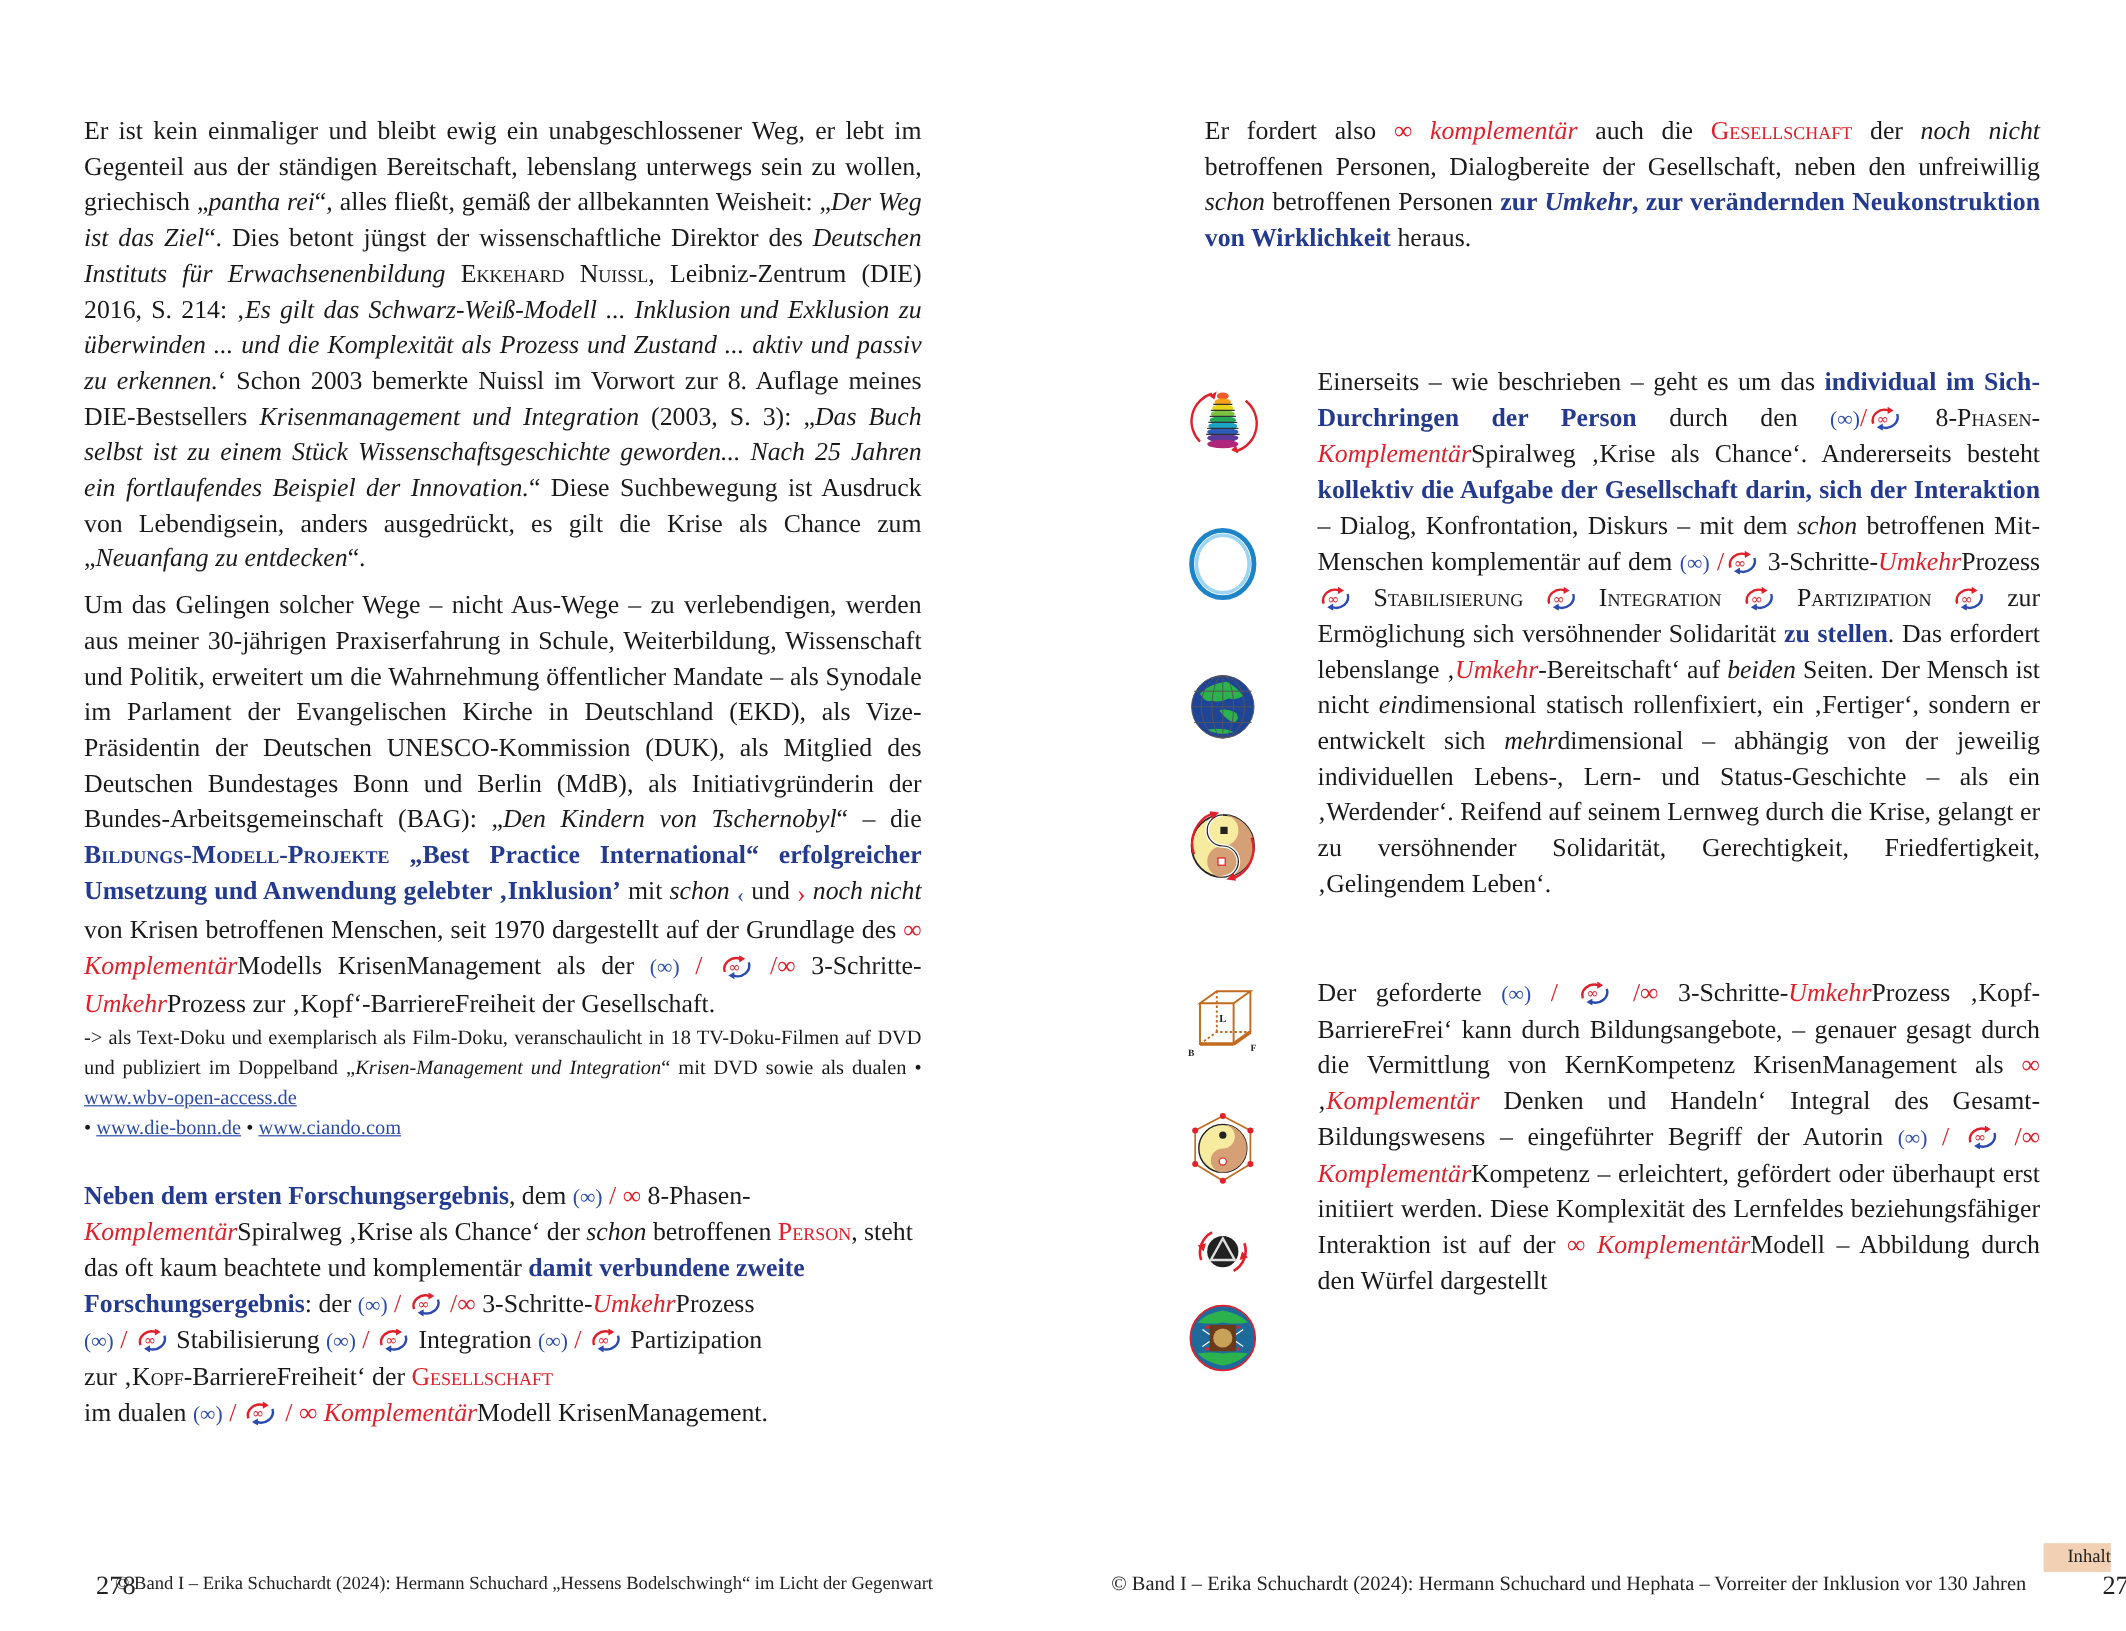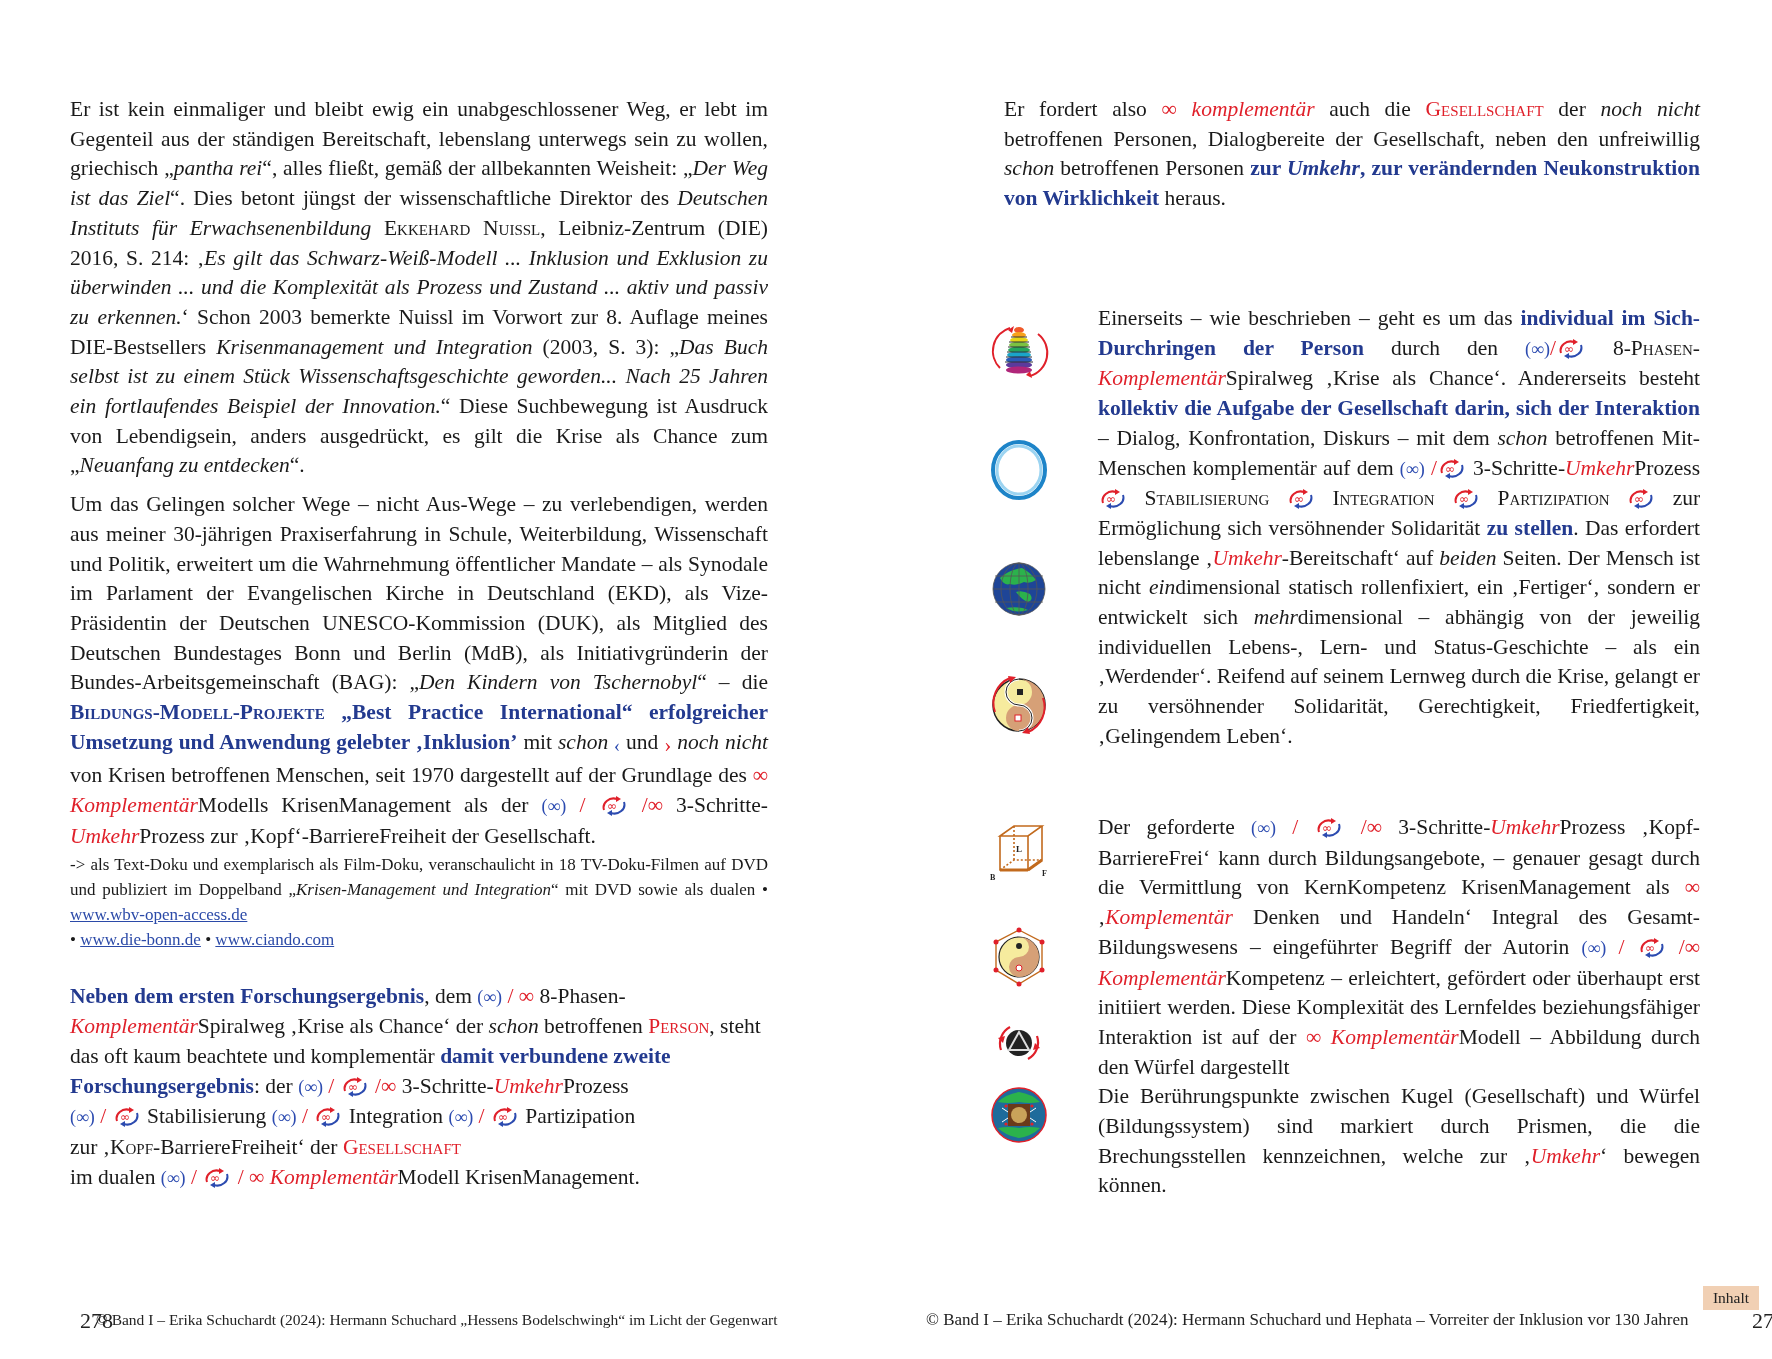--- a/index.html
+++ b/index.html
@@ -27,21 +27,21 @@
 
   .sym { display:inline-block; vertical-align:-3px; }
   .paren { color:#2c4bb0; font-size:18px; }
   .inf { color:#e0202a; }
 
   .icon { position:absolute; width:66px; height:66px; }
 
   .footer { position:absolute; font-size:17px; color:#222; white-space:nowrap; }
   .pagenum { position:absolute; font-size:22px; color:#222;margin-left:44px; }
   .inhalt { position:absolute; left:1703px; top:1286px; width:56px; height:24px;
-            background:#f1d0b4; font-size:15.5px; text-align:center; line-height:24px; color:#222;
+            background:#f1d0b4; font-size:15.5px; text-align:right; line-height:24px; color:#222;
             cursor:pointer; }
 </style>
 </head>
 <body>
 
 <div class="page page-left">
   <div class="col col-left">
     <p class="para"><span>Er ist kein einmaliger und bleibt ewig ein unabgeschlossener Weg, er lebt im Gegenteil aus der ständigen Bereitschaft, lebenslang unterwegs sein zu wollen, griechisch „</span><span class="i">pantha rei</span><span>“, alles fließt, gemäß der allbekannten Weisheit: „</span><span class="i">Der Weg ist das Ziel</span><span>“. Dies betont jüngst der wissenschaftliche Direktor des </span><span class="i">Deutschen Instituts für Erwachsenenbildung</span> <span class="sc">Ekkehard Nuissl</span><span>, Leibniz-Zentrum (DIE) 2016, S. 214: ‚</span><span class="i">Es gilt das Schwarz-Weiß-Modell ... Inklusion und Exklusion zu überwinden ... und die Komplexität als Prozess und Zustand ... aktiv und passiv zu erkennen.</span><span>‘ Schon 2003 bemerkte Nuissl im Vorwort zur 8. Auflage meines DIE-Bestsellers </span><span class="i">Krisenmanagement und Integration</span><span> (2003, S. 3): „</span><span class="i">Das Buch selbst ist zu einem Stück Wissenschaftsgeschichte geworden... Nach 25 Jahren ein fortlaufendes Beispiel der Innovation.</span><span>“ Diese Suchbewegung ist Ausdruck von Lebendigsein, anders ausgedrückt, es gilt die Krise als Chance zum „</span><span class="i">Neuanfang zu entdecken</span><span>“.</span></p>
 
     <p class="para"><span>Um das Gelingen solcher Wege – nicht Aus-Wege – zu verlebendigen, werden aus meiner 30-jährigen Praxiserfahrung in Schule, Weiterbildung, Wissenschaft und Politik, erweitert um die Wahrnehmung öffentlicher Mandate – als Synodale im Parlament der Evangelischen Kirche in Deutschland (EKD), als Vize-Präsidentin der Deutschen UNESCO-Kommission (DUK), als Mitglied des Deutschen Bundestages Bonn und Berlin (MdB), als Initiativgründerin der Bundes-Arbeitsgemeinschaft (BAG): „</span><span class="i">Den Kindern von Tschernobyl</span><span>“ – die </span><span class="b sc">Bildungs-Modell-Projekte</span><span class="b"> „Best Practice International“ erfolgreicher Umsetzung und Anwendung gelebter ‚Inklusion’</span><span> mit </span><span class="i">schon</span> <span class="sym paren">‹</span><span> und </span><span class="sym r">›</span> <span class="i">noch nicht</span><span> von Krisen betroffenen Menschen, seit 1970 dargestellt auf der Grundlage des </span><span class="inf">∞</span> <span class="i r">Komplementär</span><span>Modells KrisenManagement als der </span><span class="paren">(∞)</span> <span class="r">/</span> <span class="cyc" style="display: inline-block;"><svg width="30" height="20" viewBox="0 0 30 20" style="vertical-align:-4px">
@@ -266,19 +266,18 @@
             <polygon points="17,0 22,3 17,6" fill="#e0202a"></polygon>
             <polygon points="13,14 8,17 13,20" fill="#2c4bb0"></polygon>
             <text x="8" y="14" font-size="12" fill="#e0202a" font-family="DejaVu Sans, sans-serif">∞</text>
           </svg></span> <span class="r">/</span><span class="inf">∞</span><span> 3-Schritte-</span><span class="i r">Umkehr</span><span>Prozess ‚Kopf-BarriereFrei‘ kann durch Bildungsangebote, – genauer gesagt durch die Vermittlung von KernKompetenz KrisenManagement als </span><span class="inf">∞</span> <span>‚</span><span class="i r">Komplementär</span><span> Denken und Handeln‘ Integral des Gesamt-Bildungswesens – eingeführter Begriff der Autorin </span><span class="paren">(∞)</span> <span class="r">/</span> <span class="cyc" style="display: inline-block;"><svg width="30" height="20" viewBox="0 0 30 20" style="vertical-align:-4px">
             <path d="M5 14 A10 9 0 0 1 18 3" fill="none" stroke="#e0202a" stroke-width="2"></path>
             <path d="M25 6 A10 9 0 0 1 12 17" fill="none" stroke="#2c4bb0" stroke-width="2"></path>
             <polygon points="17,0 22,3 17,6" fill="#e0202a"></polygon>
             <polygon points="13,14 8,17 13,20" fill="#2c4bb0"></polygon>
             <text x="8" y="14" font-size="12" fill="#e0202a" font-family="DejaVu Sans, sans-serif">∞</text>
           </svg></span> <span class="r">/</span><span class="inf">∞</span> <span class="i r">Komplementär</span><span>Kompetenz – erleichtert, gefördert oder überhaupt erst initiiert werden. Diese Komplexität des Lernfeldes beziehungsfähiger Interaktion ist auf der </span><span class="inf">∞</span> <span class="i r">Komplementär</span><span>Modell – Abbildung durch den Würfel dargestellt</span></p>
-    <p><span>Die Berührungspunkte zwischen Kugel (Gesellschaft) und Würfel (Bildungssystem) sind markiert durch Prismen, die die Brechungsstellen kennzeichnen, welche zur ‚</span><span class="i r">Umkehr</span><span>‘ bewegen können.</span></p>
   </div>
 
   <div class="inhalt" style="left:817px; top:1286px;">Inhalt</div>
   <div class="footer" style="left:40px; top:1310px;">© Band I – Erika Schuchardt (2024): Hermann Schuchard und Hephata – Vorreiter der Inklusion vor 130 Jahren</div>
   <div class="pagenum" style="left:822px; top:1308px;">279</div>
 </div>
 
 </body></html>

